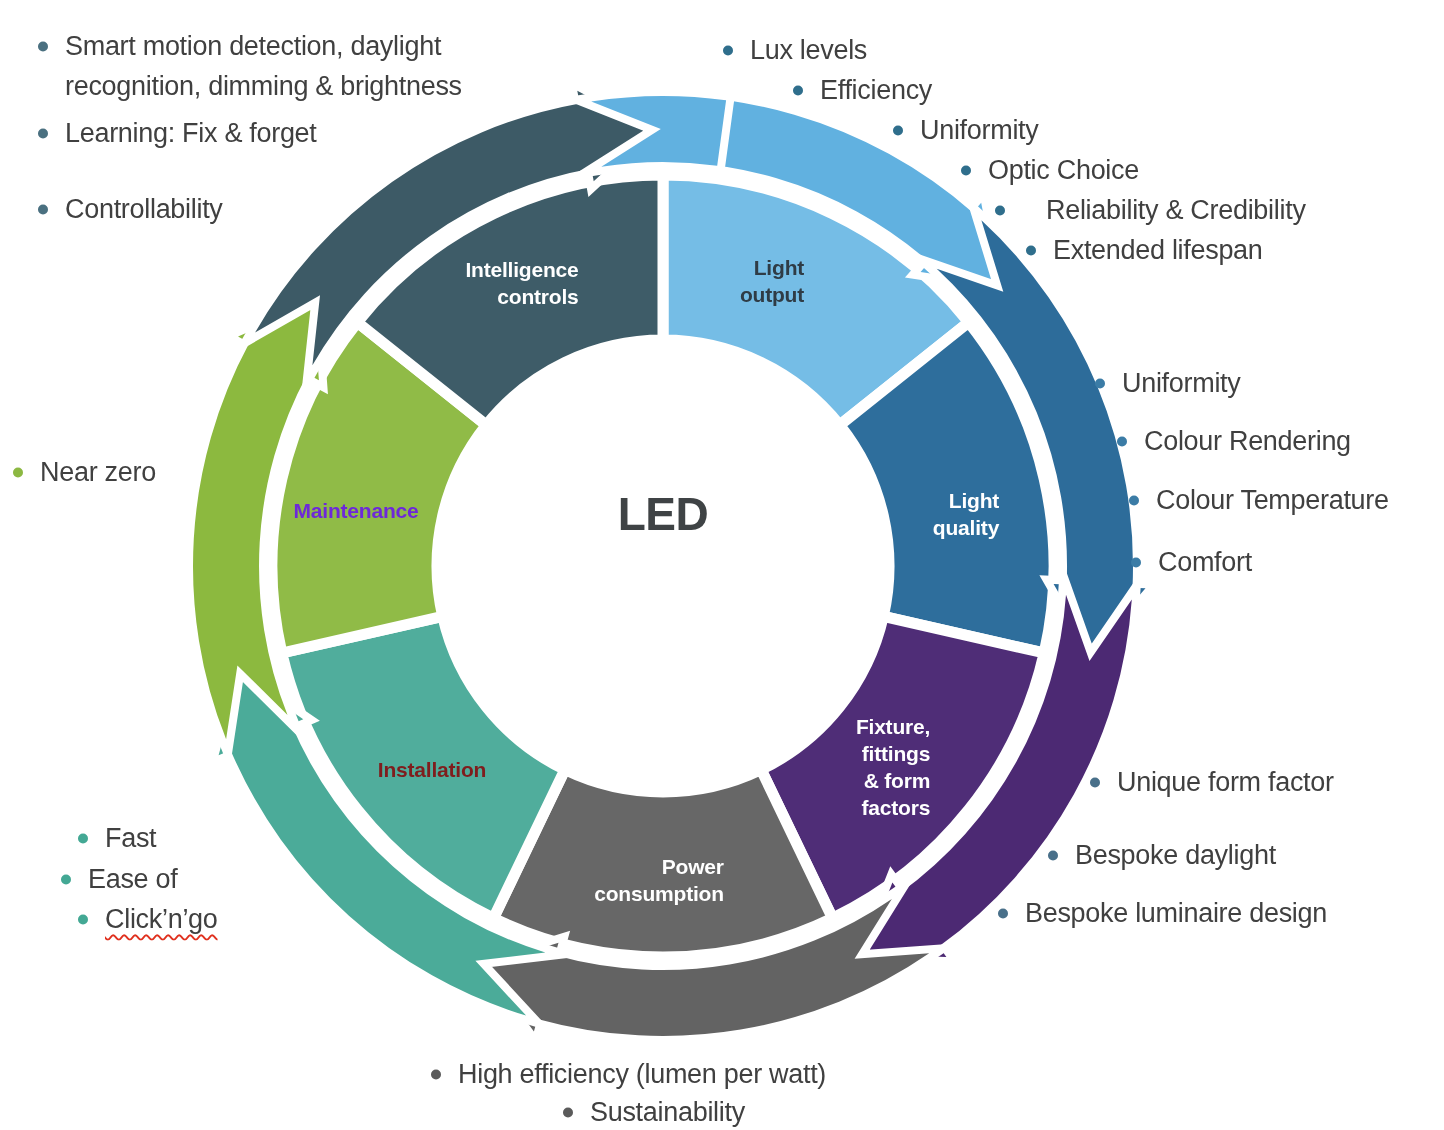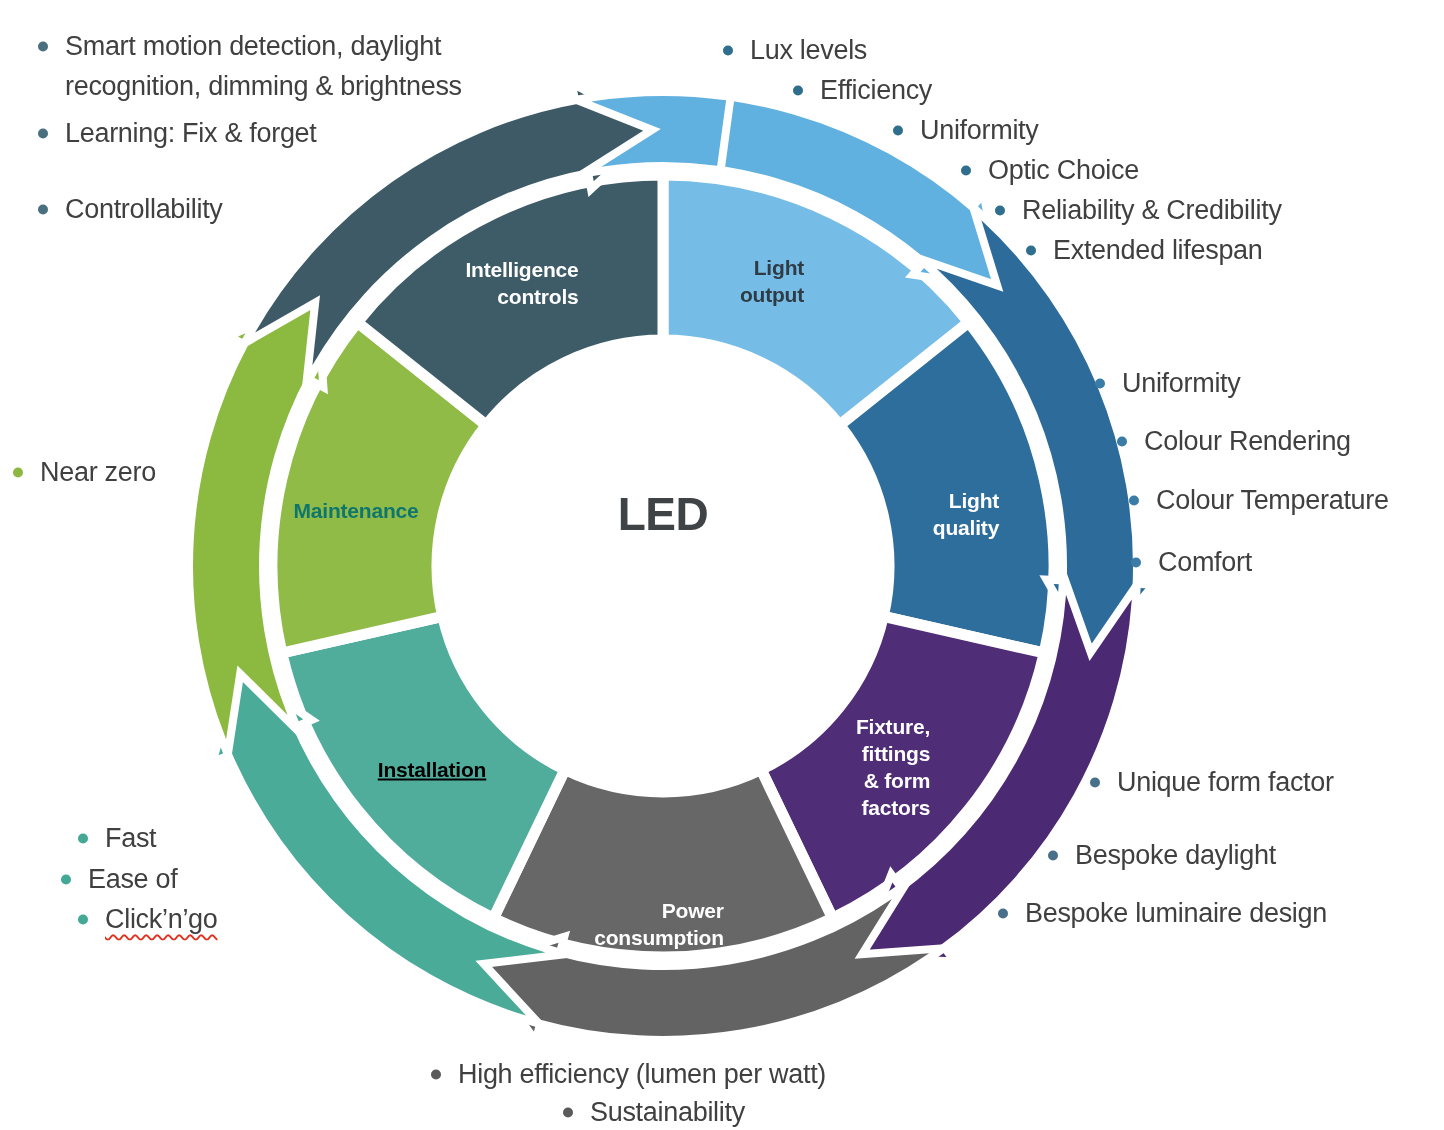--- a/index.html
+++ b/index.html
@@ -54,28 +54,28 @@
     <div class="wlabel" style="left: 966px; top: 514px; color: rgb(255, 255, 255);">
       <div>Light</div>
       <div>quality</div>
     </div>
     <div class="wlabel" style="left: 893px; top: 767px; color: rgb(255, 255, 255);">
       <div>Fixture,</div>
       <div>fittings</div>
       <div>&amp; form</div>
       <div>factors</div>
     </div>
-    <div class="wlabel" style="left: 659px; top: 924px; color: rgb(255, 255, 255);">
+    <div class="wlabel" style="left: 659px; top: 880px; color: rgb(255, 255, 255);">
       <div>Power</div>
       <div>consumption</div>
     </div>
-    <div class="wlabel" style="left: 432px; top: 769px; color: #000000; text-decoration: underline;">
+    <div class="wlabel" style="left: 432px; top: 769px; color: #7f1d1d;">
       <div>Installation</div>
     </div>
-    <div class="wlabel" style="left: 356px; top: 510px; color: #0f766e;">
+    <div class="wlabel" style="left: 356px; top: 510px; color: #6d28d9;">
       <div>Maintenance</div>
     </div>
     <div class="wlabel" style="left: 522px; top: 283px; color: rgb(255, 255, 255);">
       <div>Intelligence</div>
       <div>controls</div>
     </div>
   </div>
 <div id="notes">
     <div class="note" style="left: 38px; top: 46px;">
       <span class="dot" style="background: rgb(74, 112, 128);"></span>
@@ -101,21 +101,21 @@
       <span>Efficiency</span>
     </div>
     <div class="note" style="left: 893px; top: 130px;">
       <span class="dot" style="background: rgb(47, 110, 140);"></span>
       <span>Uniformity</span>
     </div>
     <div class="note" style="left: 961px; top: 170px;">
       <span class="dot" style="background: rgb(47, 110, 140);"></span>
       <span>Optic Choice</span>
     </div>
-    <div class="note" style="left: 995px; top: 210px;">
+    <div class="note" style="left: 995px; top: 210px; gap: 24px;">
       <span class="dot" style="background: rgb(47, 110, 140);"></span>
       <span>Reliability &amp; Credibility</span>
     </div>
     <div class="note" style="left: 1026px; top: 250px;">
       <span class="dot" style="background: rgb(47, 110, 140);"></span>
       <span>Extended lifespan</span>
     </div>
     <div class="note" style="left: 1095px; top: 383px;">
       <span class="dot" style="background: rgb(59, 124, 166);"></span>
       <span>Uniformity</span>

